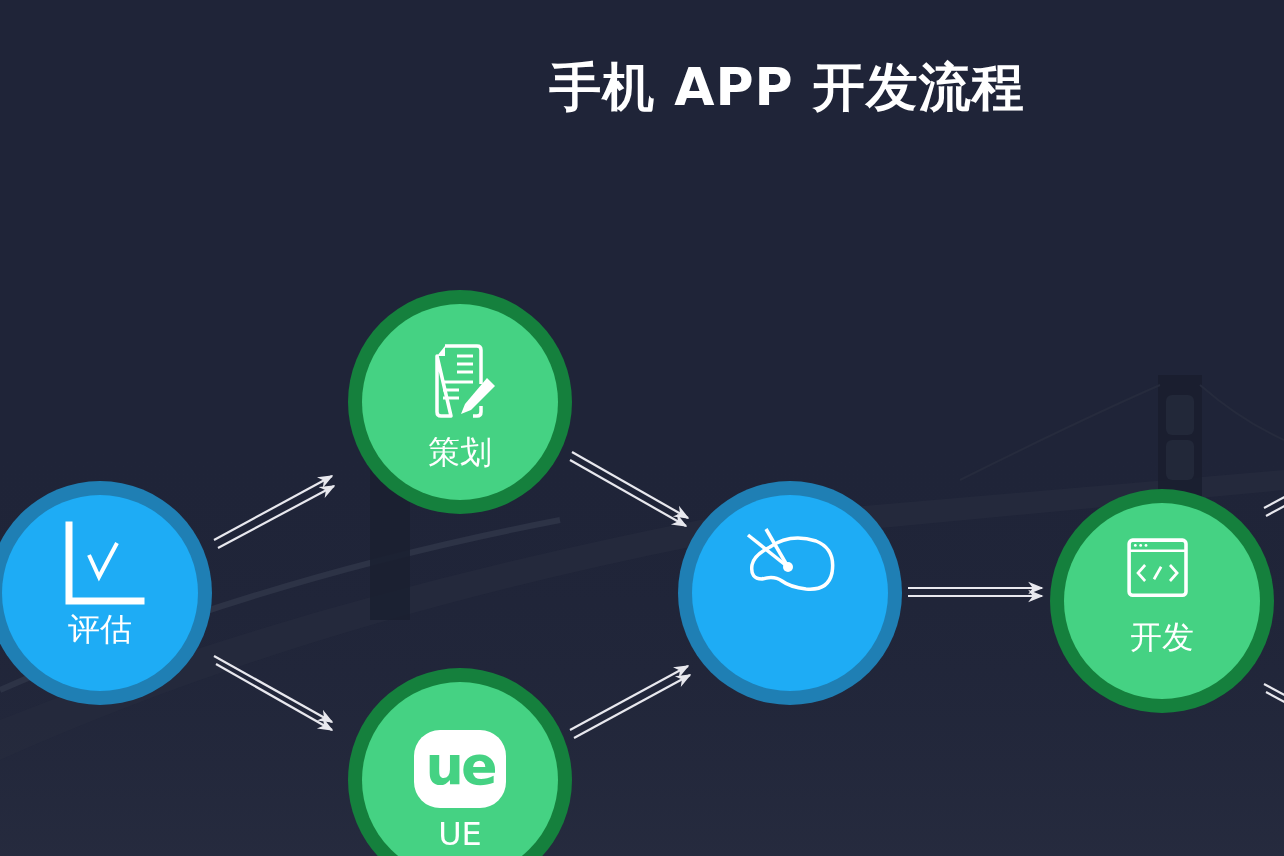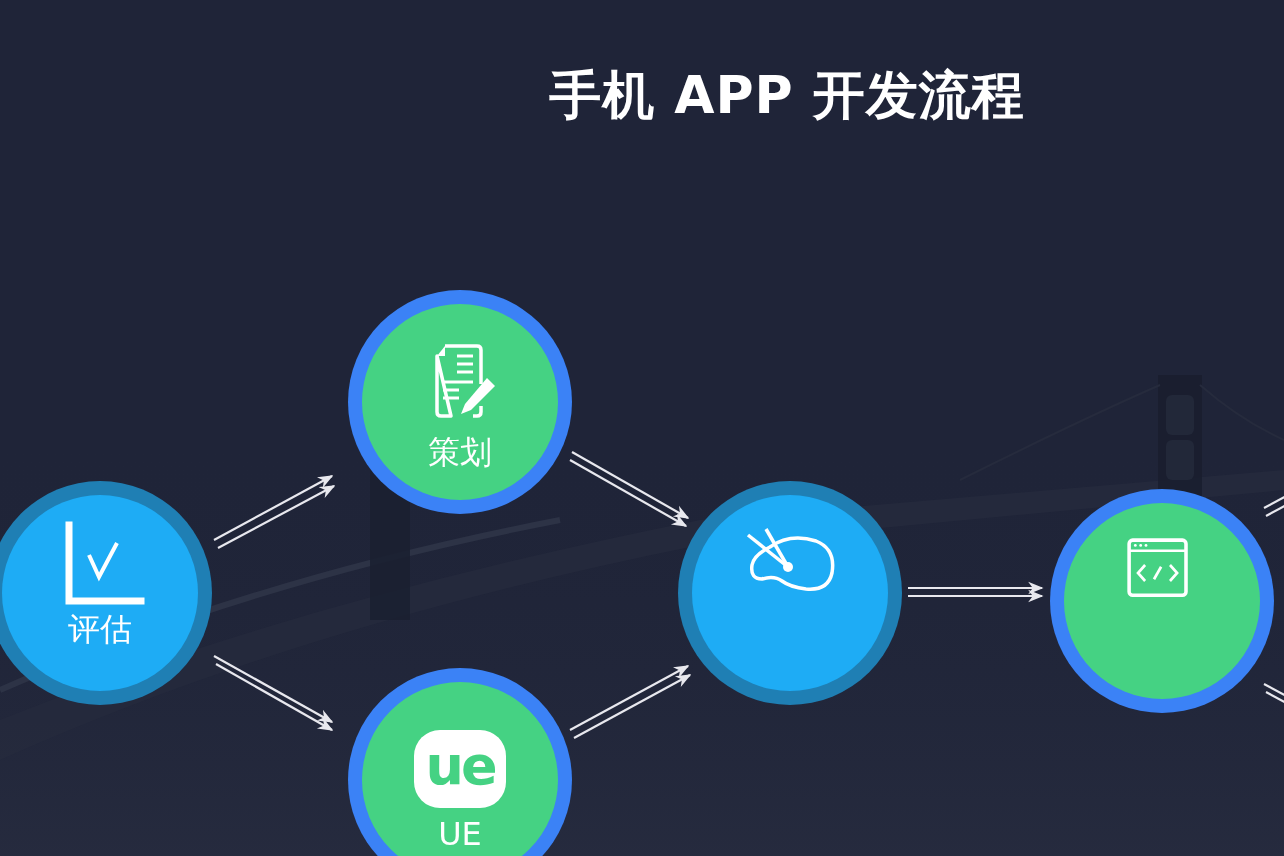--- a/index.html
+++ b/index.html
@@ -3,36 +3,36 @@
   <meta charset="utf-8">
   <style>
     html, body { margin: 0; padding: 0; }
     body {
       width: 1284px; height: 856px; overflow: hidden; position: relative;
       background: #1f2438;
       font-family: "DejaVu Sans", "Liberation Sans", sans-serif;
     }
     .bg { position: absolute; inset: 0; }
     .title {
-      position: absolute; left: 0; width: 1284px; top: 60px;
+      position: absolute; left: 0; width: 1284px; top: 52px;
       text-align: center; padding-left: 290px; box-sizing: border-box;
       color: #ffffff; font-weight: bold; font-size: 52px; letter-spacing: 1px;
       line-height: 70px;
     }
     .node {
       position: absolute; width: 224px; height: 224px; border-radius: 50%;
       box-sizing: border-box;
     }
     .node .inner {
       position: absolute; left: 14px; top: 14px; width: 196px; height: 196px;
       border-radius: 50%;
     }
     .node.blue { background: #1f7fb4; }
     .node.blue .inner { background: #1eacf5; }
-    .node.green { background: #3b82f6; }
+    .node.green { background: #15803d; }
     .node.green .inner { background: #45d283; }
     .node .icon {
       position: absolute; left: 50%; transform: translateX(-50%);
       top: 36px; width: 90px; height: 90px;
     }
     .node .label {
       position: absolute; left: 0; width: 100%; text-align: center;
       top: 128px; color: #ffffff; font-size: 32px; line-height: 40px;
     }
     .arrows { position: absolute; inset: 0; pointer-events: none; }
@@ -150,13 +150,14 @@
   <svg class="icon" viewBox="0 0 90 90" style="top:44px; width:80px; height:80px;">
     <rect x="8" y="8" width="64" height="62" rx="4" stroke="#ffffff" stroke-width="4" fill="none"></rect>
     <line x1="8" y1="20" x2="72" y2="20" stroke="#ffffff" stroke-width="3"></line>
     <circle cx="15" cy="14" r="1.6" fill="#ffffff"></circle>
     <circle cx="21" cy="14" r="1.6" fill="#ffffff"></circle>
     <circle cx="27" cy="14" r="1.6" fill="#ffffff"></circle>
     <path d="M26 36 L18 45 L26 54" stroke="#ffffff" stroke-width="3" fill="none"></path>
     <path d="M54 36 L62 45 L54 54" stroke="#ffffff" stroke-width="3" fill="none"></path>
     <path d="M44 38 L36 52" stroke="#ffffff" stroke-width="3"></path>
   </svg>
+  <div class="label" style="top:128px;">开发</div>
 </div>
 
 </body></html>

